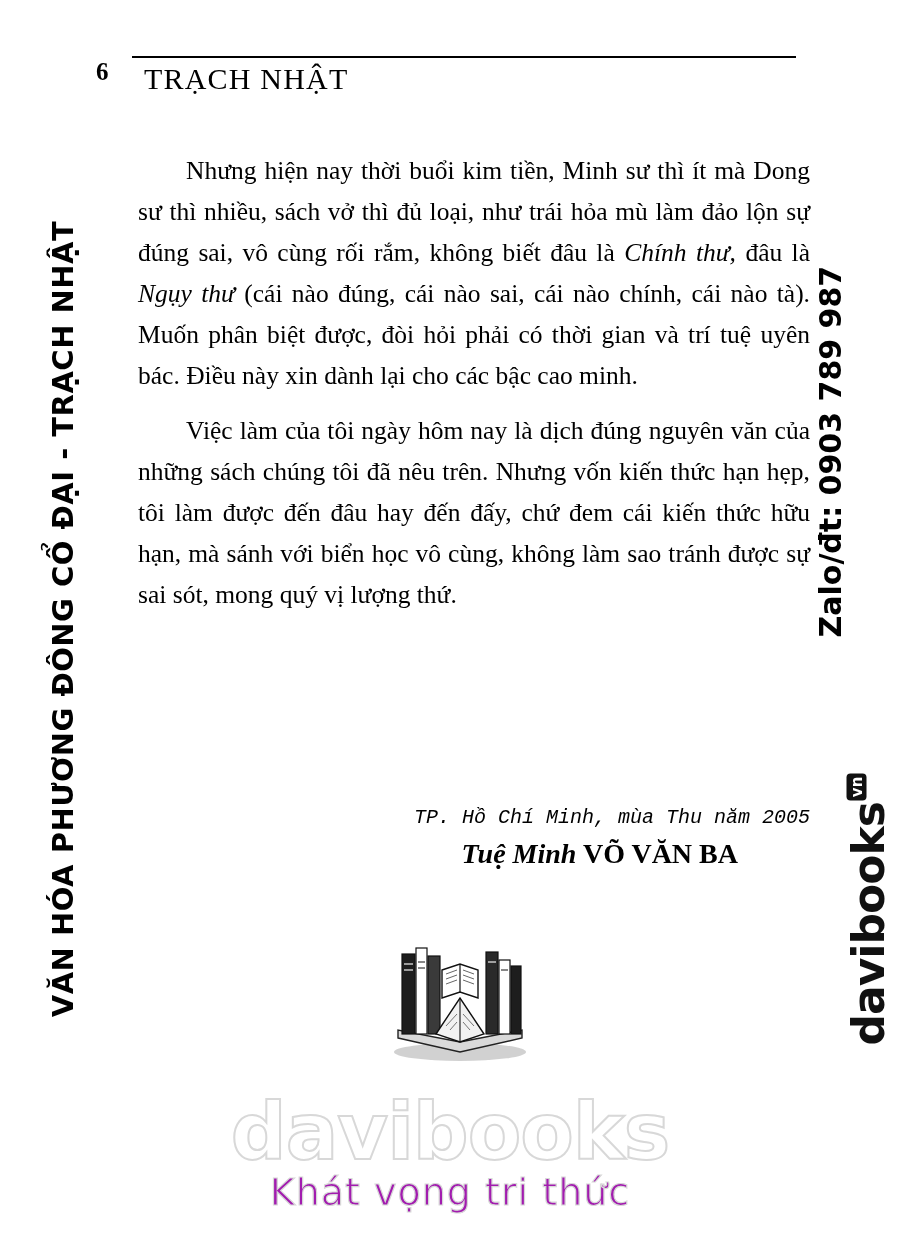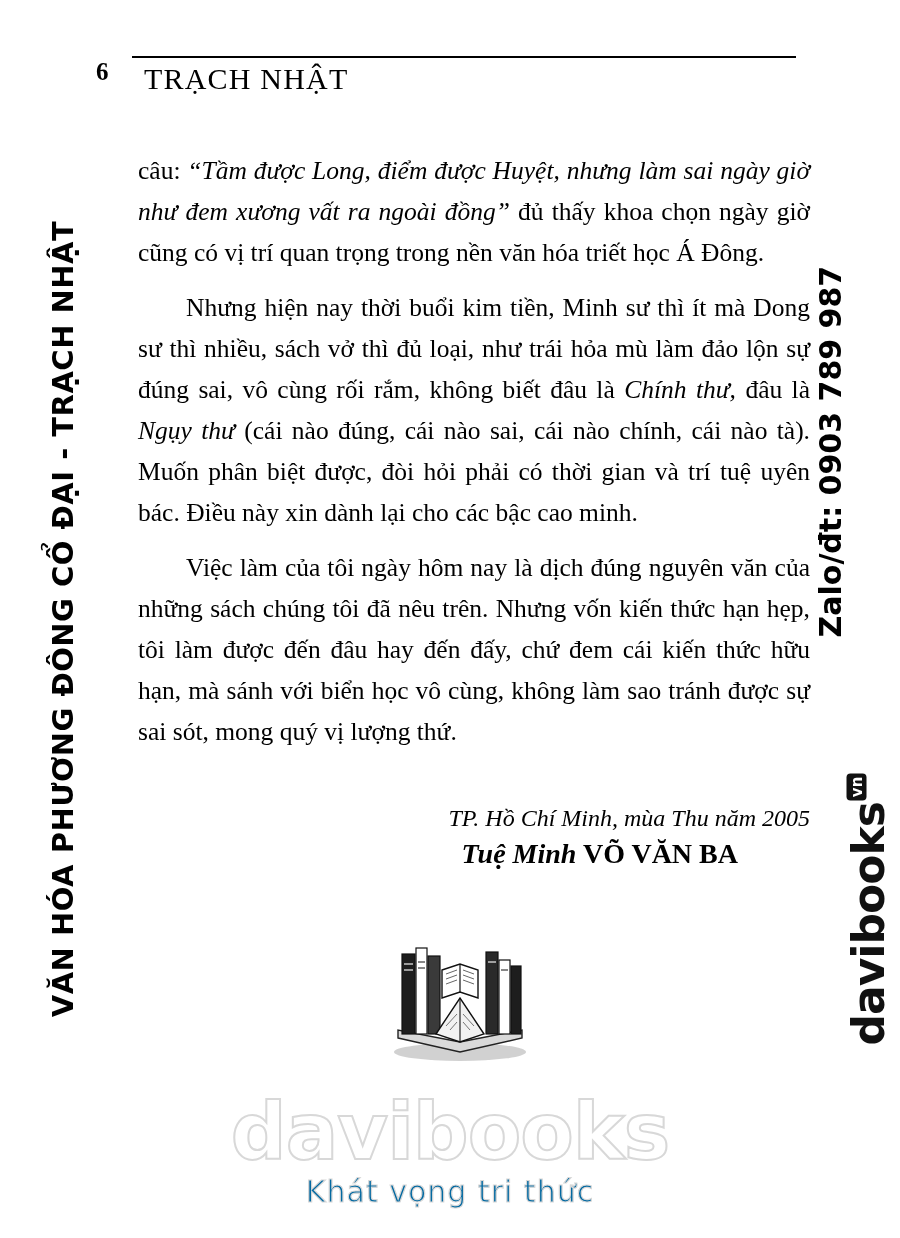--- a/index.html
+++ b/index.html
@@ -147,23 +147,23 @@
 
   
   #signature {
     position: absolute;
     left: 138px;
     top: 800px;
     width: 672px;
     text-align: right;
   }
   #sig-place {
-    font-family: Liberation Serif, serif;
+    font-family: Liberation Mono, monospace;
     font-style: italic;
-    font-size: 24px;
+    font-size: 20px;
     line-height: 36px;
   }
   #sig-name {
     font-family: "Liberation Serif", serif;
     font-size: 28px;
     font-weight: bold;
     line-height: 36px;
     padding-right: 72px;
   }
   #sig-name .it-part { font-style: italic; }
@@ -191,22 +191,22 @@
     font-weight: bold;
     font-size: 78px;
     letter-spacing: -1px;
     color: #ffffff;
     -webkit-text-stroke: 2px #d8d8d8;
     text-shadow: 0 0 0 #d8d8d8;
     line-height: 84px;
   }
   #wm-sub {
     font-family: "DejaVu Sans", sans-serif;
-    font-size: 30px;
-    color: #0369a1;
+    font-size: 38px;
+    color: #a21caf;
     -webkit-text-stroke: 1.2px #d8d8d8;
     letter-spacing: 1px;
     line-height: 36px;
   }
 </style>
 </head>
 <body>
 
 <div id="left-spine">
   <div class="spine-text">VĂN HÓA PHƯƠNG ĐÔNG CỔ ĐẠI - TRẠCH NHẬT</div>
@@ -219,21 +219,20 @@
   </div>
 </div>
 
 <div id="page-header">
   <div id="page-number">6</div>
   <div id="header-rule"></div>
   <div id="header-title">TRẠCH NHẬT</div>
 </div>
 
 <div id="body-col">
-  <p class="para" id="p1"><span>câu: </span><span class="it">“Tầm được Long, điểm được Huyệt, nhưng làm sai ngày giờ như đem xương vất ra ngoài đồng”</span><span> đủ thấy khoa chọn ngày giờ cũng có vị trí quan trọng trong nền văn hóa triết học Á Đông.</span></p>
   <p class="para indent" id="p2"><span>Nhưng hiện nay thời buổi kim tiền, Minh sư thì ít mà Dong sư thì nhiều, sách vở thì đủ loại, như trái hỏa mù làm đảo lộn sự đúng sai, vô cùng rối rắm, không biết đâu là </span><span class="it">Chính thư,</span><span> đâu là </span><span class="it">Ngụy thư</span><span> (cái nào đúng, cái nào sai, cái nào chính, cái nào tà). Muốn phân biệt được, đòi hỏi phải có thời gian và trí tuệ uyên bác. Điều này xin dành lại cho các bậc cao minh.</span></p>
   <p class="para indent" id="p3"><span>Việc làm của tôi ngày hôm nay là dịch đúng nguyên văn của những sách chúng tôi đã nêu trên. Nhưng vốn kiến thức hạn hẹp, tôi làm được đến đâu hay đến đấy, chứ đem cái kiến thức hữu hạn, mà sánh với biển học vô cùng, không làm sao tránh được sự sai sót, mong quý vị lượng thứ.</span></p>
 </div>
 
 <div id="signature">
   <div id="sig-place">TP. Hồ Chí Minh, mùa Thu năm 2005</div>
   <div id="sig-name">
     <span class="it-part">Tuệ Minh</span>
     <span>VÕ VĂN BA</span>
   </div>

